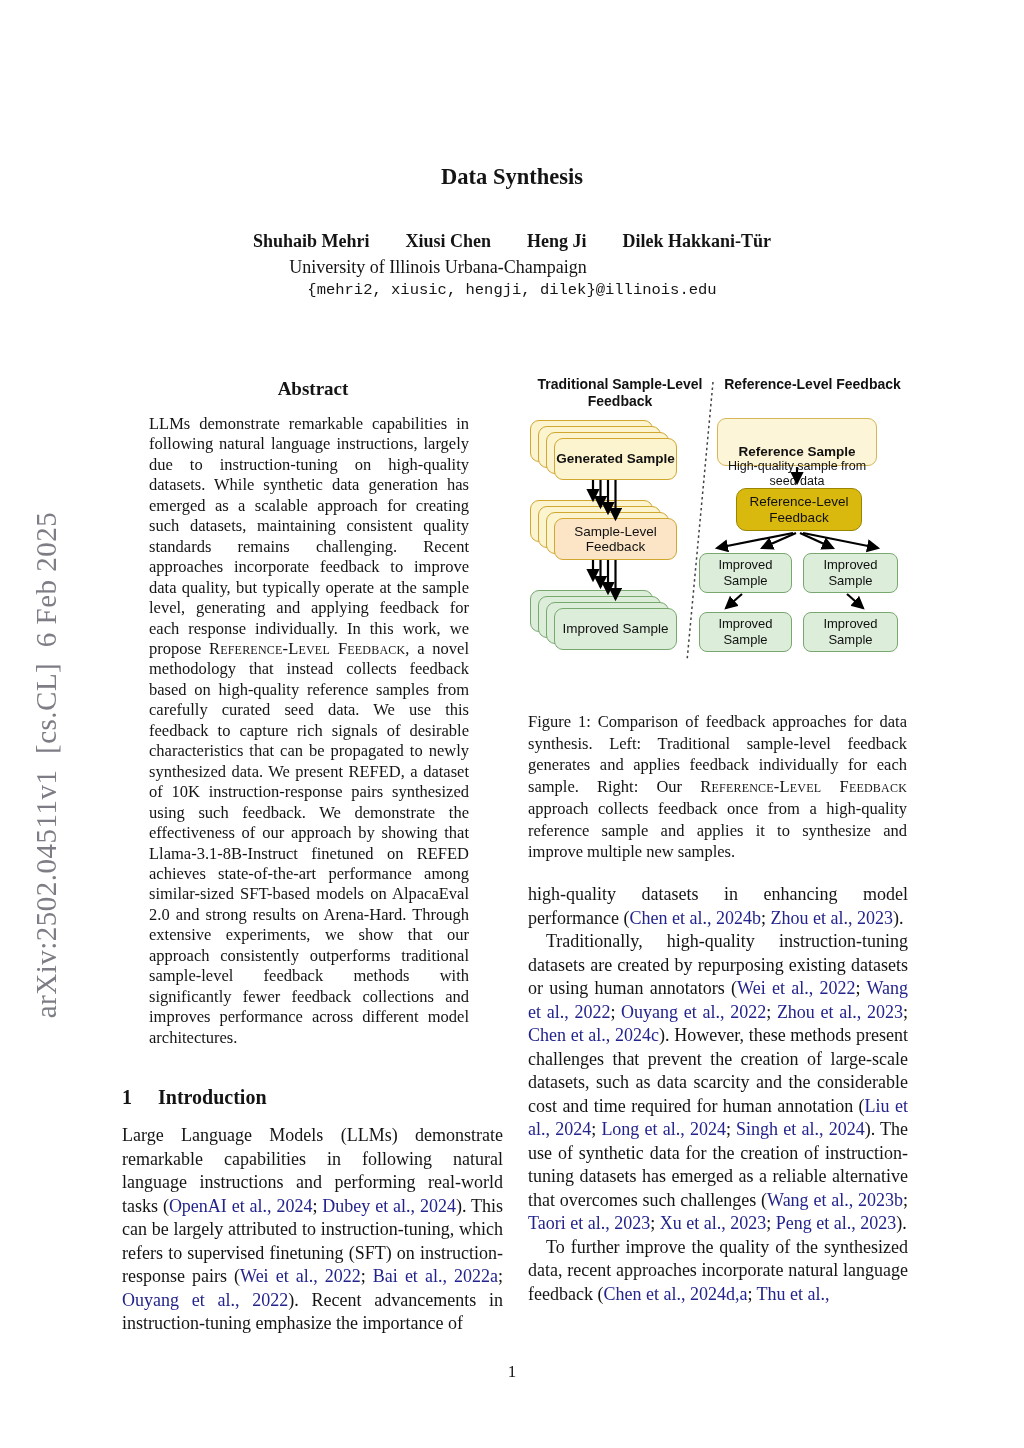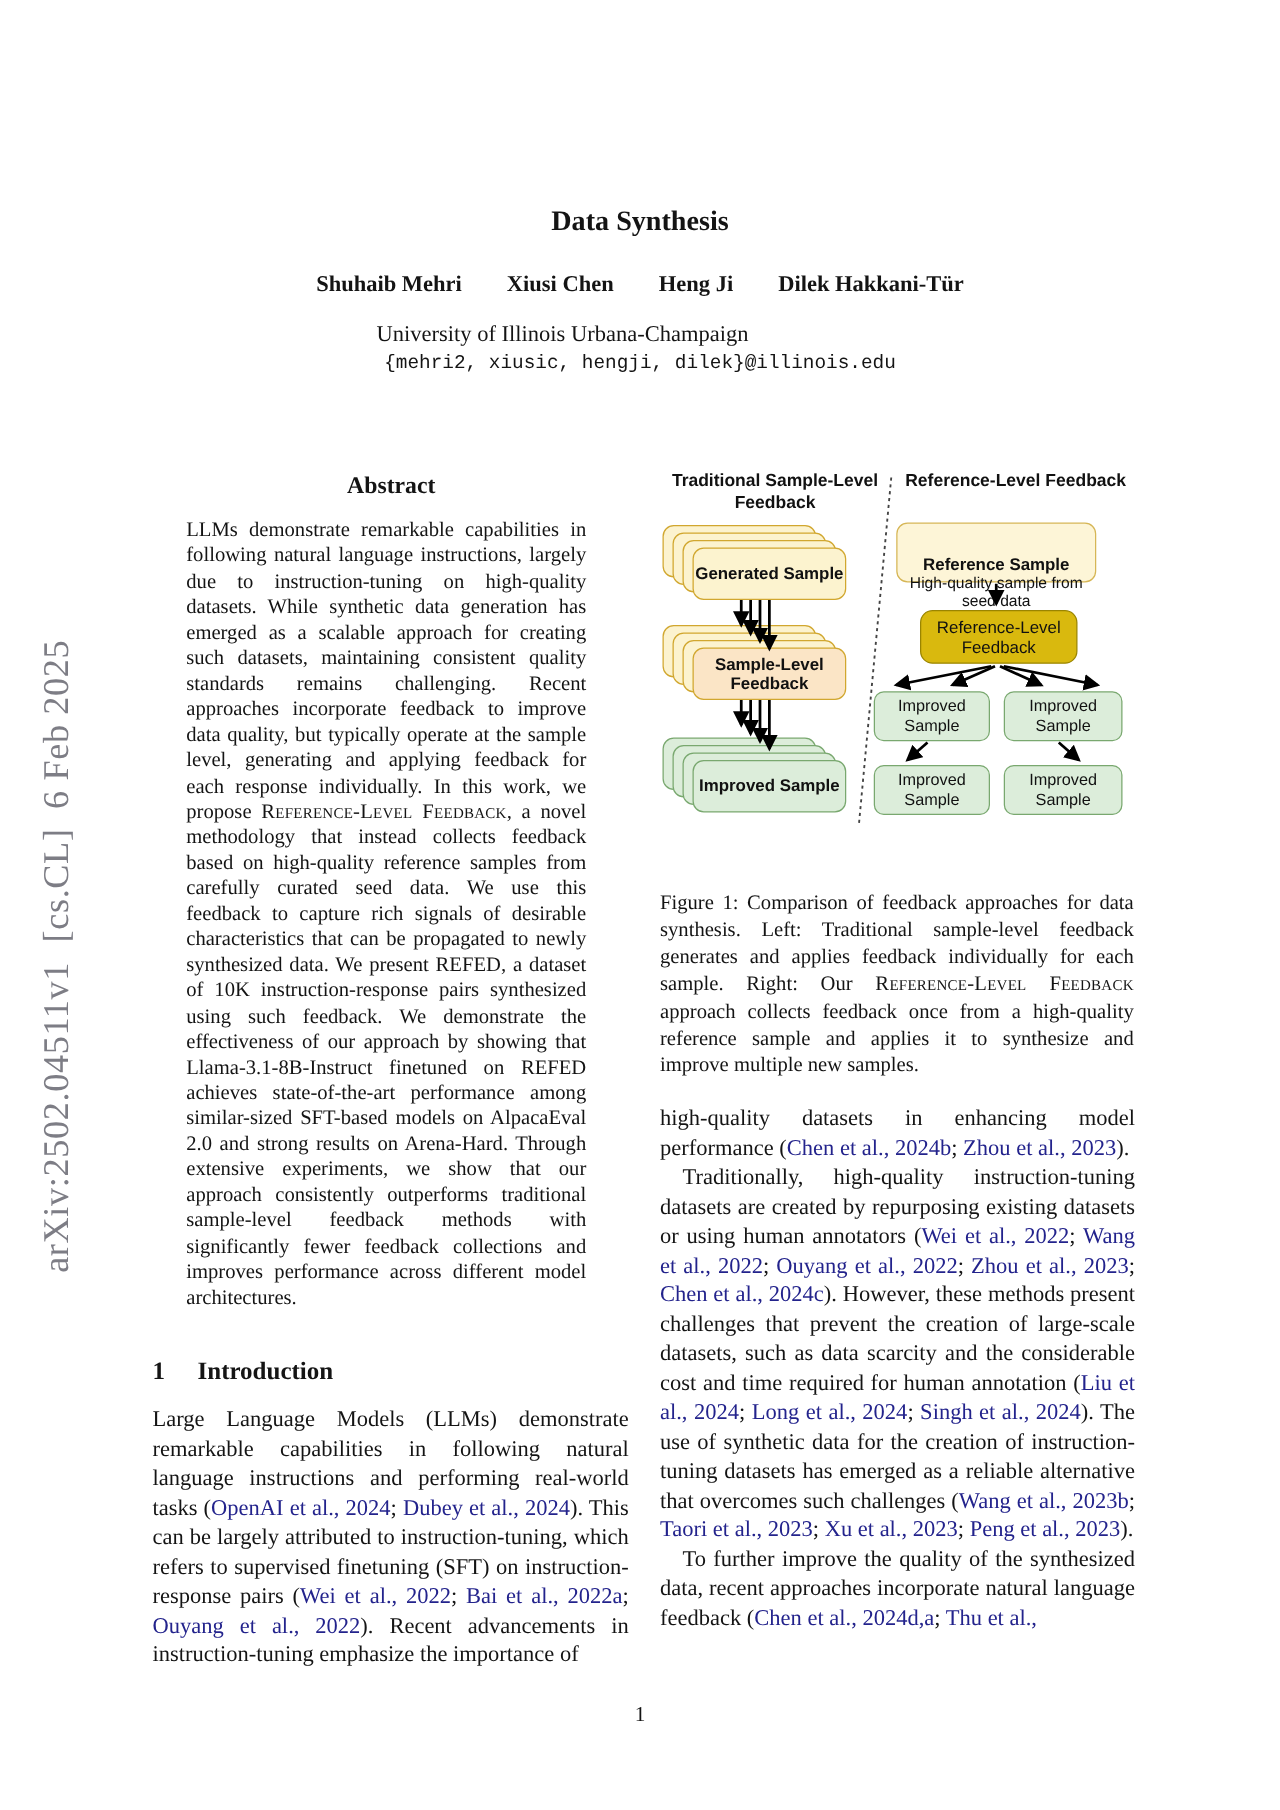--- a/index.html
+++ b/index.html
@@ -13,25 +13,25 @@
     position:absolute; top:765px; left:46px;
     transform:translate(-50%,-50%) rotate(-90deg);
     font-size:29px; color:#7d7d85; white-space:pre; letter-spacing:0.5px;
   }
   
   .title {
     position:absolute; top:130px; left:102px; width:820px;
     text-align:center; font-size:22.5px; font-weight:bold; line-height:31px;
   }
   .authors {
-    position:absolute; top:217px; left:0; width:1024px;
+    position:absolute; top:231px; left:0; width:1024px;
     display:flex; justify-content:center; gap:36px;
     font-weight:bold; font-size:18px;
   }
-  .affil { position:absolute; top:257px; left:16px; width:868px; text-align:center; font-size:18px; }
+  .affil { position:absolute; top:257px; left:4px; width:868px; text-align:center; font-size:18px; }
   .email { position:absolute; top:281px; left:0; width:1024px; text-align:center;
            font-family:"Liberation Mono", monospace; font-size:15.5px; }
   
   .abs-heading { position:absolute; top:378px; left:122px; width:382px;
                  text-align:center; font-weight:bold; font-size:19px; }
   .abs-body { position:absolute; top:414px; left:149px; width:320px;
               text-align:justify; font-size:16.5px; line-height:20.45px; }
   .sec-heading { position:absolute; top:1086px; left:122px; font-size:20px; font-weight:bold; }
   .sec-heading .num { margin-right:26px; }
   .intro-par { position:absolute; top:1124px; left:122px; width:381px;
@@ -47,21 +47,21 @@
   .sc { font-variant:small-caps; letter-spacing:0.2px; }
   .pageno { position:absolute; top:1362px; left:0; width:1024px; text-align:center; font-size:17px; }
   
   .fig { position:absolute; top:376px; left:527px; width:379px; height:290px;
          font-family:"Liberation Sans", sans-serif; color:#111; }
   .fig svg.overlay { position:absolute; left:0; top:0; pointer-events:none; }
   .fig-heading { position:absolute; font-weight:bold; font-size:14px; line-height:17px; text-align:center; }
   .fh-left  { left:0;  top:4; width:186px; }
   .fh-right { left:192px; top:4; width:187px; }
   .card { position:absolute; width:123px; height:42px; border-radius:9px;
-          border:1.6px solid #d1a72f; background:#fcf3cf; box-sizing:border-box;font-weight:bold; }
+          border:1.6px solid #d1a72f; background:#fcf3cf; box-sizing:border-box; }
   .card.front { display:flex; align-items:center; justify-content:center;
                 text-align:center; font-size:13.5px; line-height:15.5px; }
   .card.peach { background:#fbe5c6; }
   .card.green { background:#dcedda; border-color:#79a86f; }
   .bold { font-weight:bold; }
   .refbox { position:absolute; left:190px; top:42px; width:160px; height:48px;
             background:#fdf5d7; border:1.6px solid #d6b656; border-radius:9px;
             box-sizing:border-box; text-align:center; padding-top:3px; }
   .refbox .rt { font-weight:bold; font-size:13.5px; line-height:15px;margin-top:22px; }
   .refbox .rs { font-size:12.5px; line-height:14.5px; }

